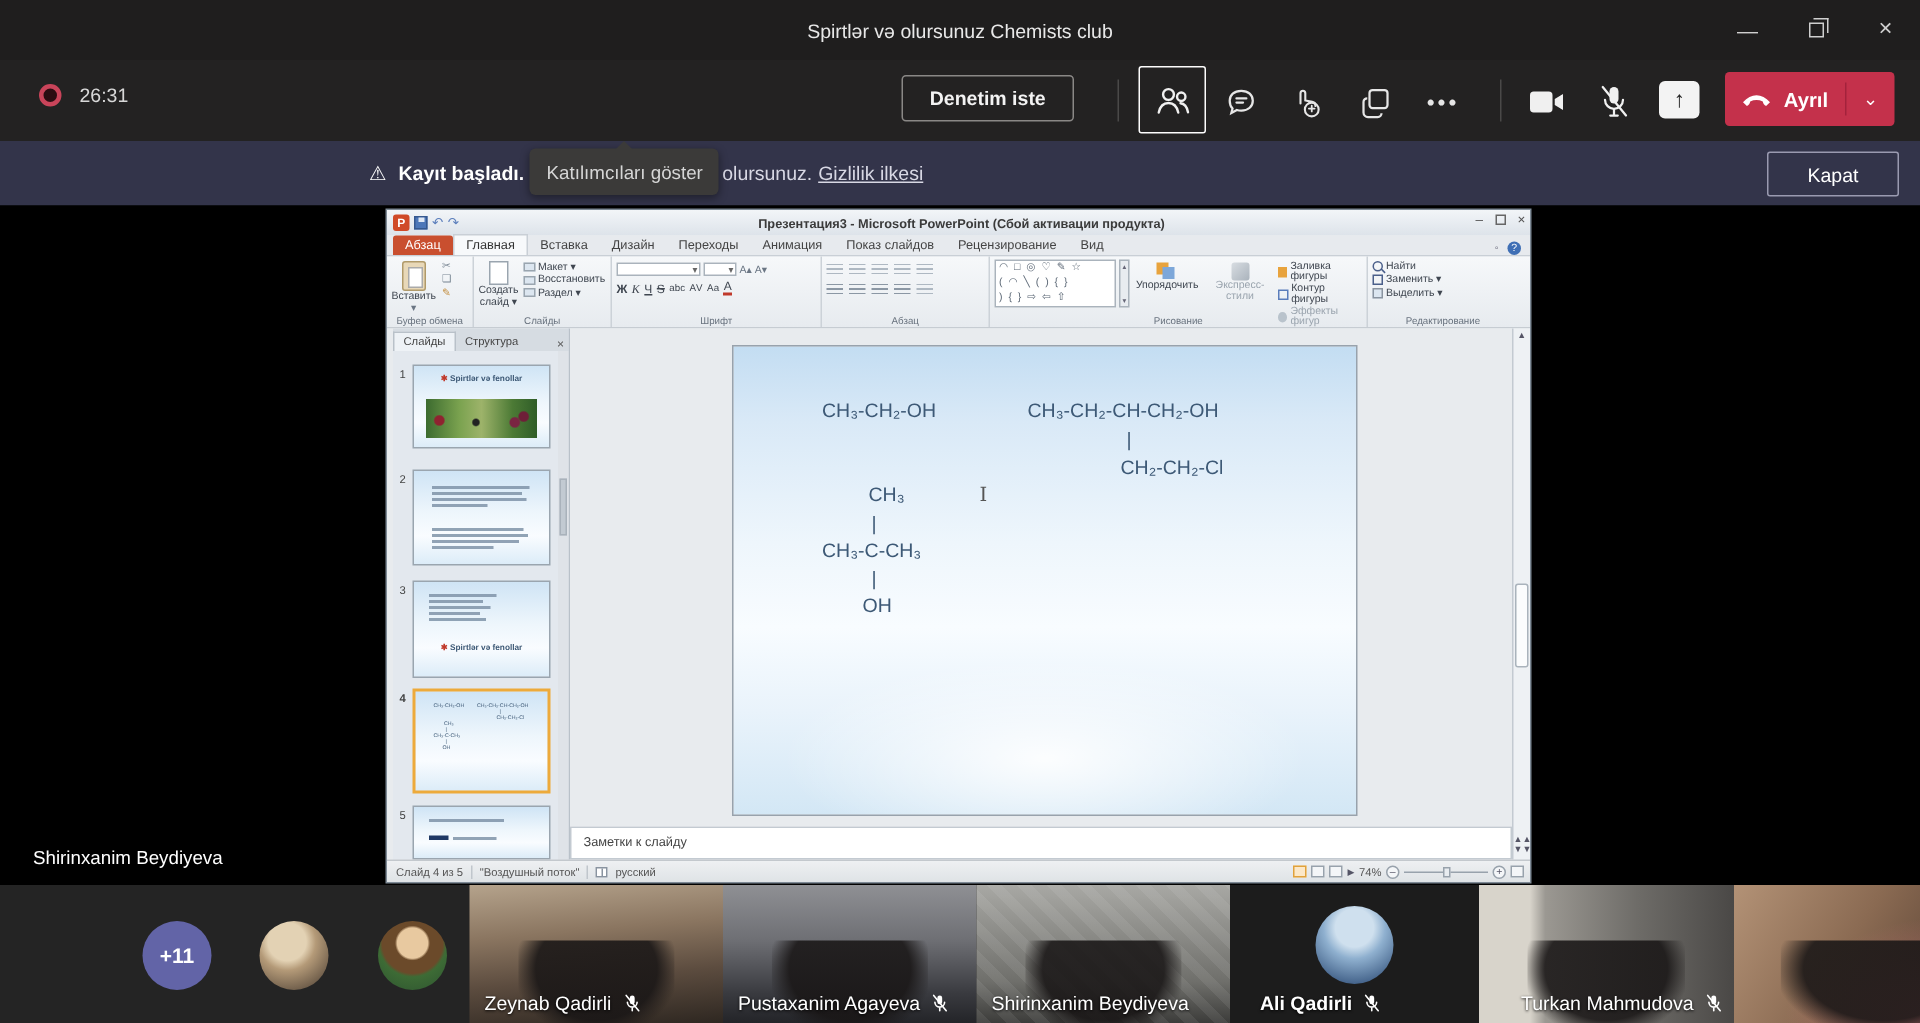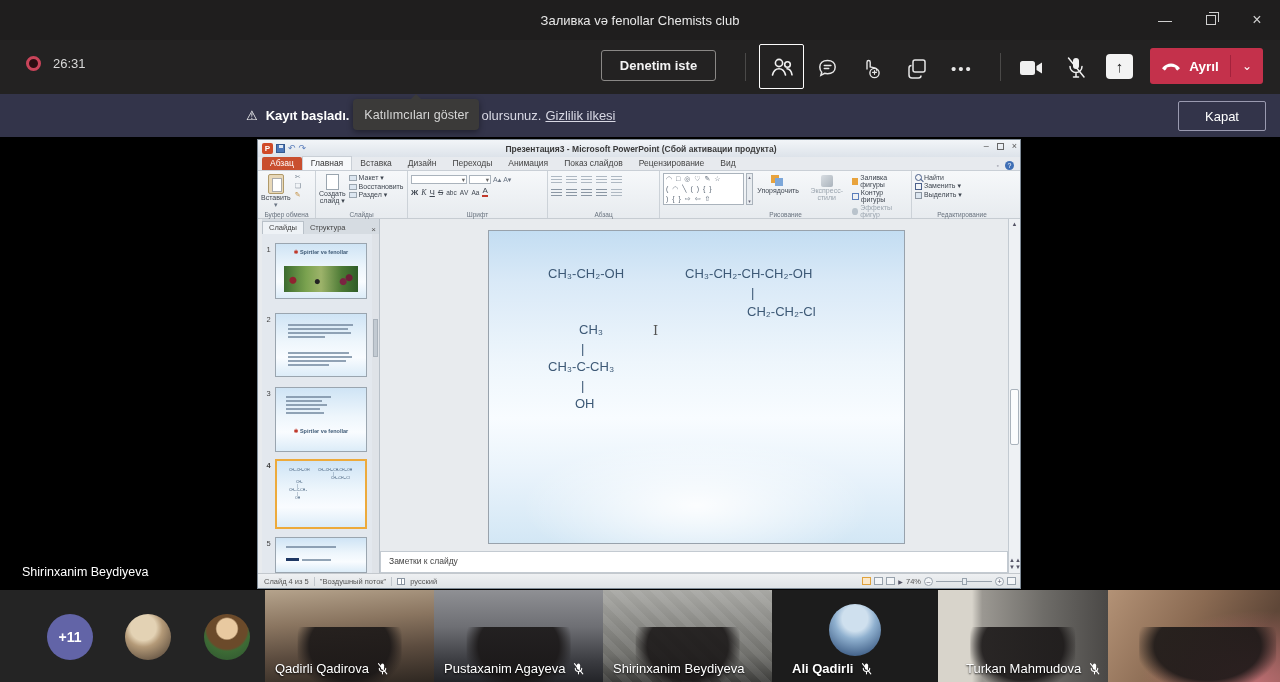--- a/index.html
+++ b/index.html
@@ -181,21 +181,21 @@
   .zbtn { width:9px; height:9px; border-radius:50%; border:1px solid #98a2ac; background:#f4f6f8;
     font-size:7px; line-height:7px; text-align:center; color:#556; }
   #ztrack { width:56px; height:1px; background:#98a2ac; position:relative; }
   #zthumb { position:absolute; left:26px; top:-3px; width:5px; height:7px; background:#e8ecf0;
     border:1px solid #98a2ac; }
   #spell-ic { width:8px; height:7px; background:#fff; border:1px solid #8a94a0; position:relative; }
   #spell-ic::after { content:""; position:absolute; left:3px; top:0; bottom:0; width:1px; background:#8a94a0; }
 
   
   #strip { position:absolute; left:0; top:590px; width:1280px; height:92px; background:#242424; display:flex; }
-  #ov-zone { position:relative; width:265px; height:92px; background:#242424; flex:none; }
+  #ov-zone { position:relative; width:265px; height:92px; background:#242424; flex:none;margin-left:48px; }
   #ov-count { position:absolute; left:47px; top:24px; width:46px; height:46px; border-radius:50%;
     background:#6264a7; color:#fff; font-size:14px; font-weight:700; display:flex;
     align-items:center; justify-content:center; }
   .mini-av { position:absolute; top:24px; width:46px; height:46px; border-radius:50%; }
   #av1 { left:125px; background:radial-gradient(circle at 40% 30%, #e3d2b4 0 30%, #b49a78 45%, #6b5a48 80%); }
   #av2 { left:204px; background:radial-gradient(circle at 50% 32%, #e8c9a0 0 26%, #6b4a2a 30% 52%, #3d6b35 58%, #2e5430); }
   .tile { position:relative; height:92px; flex:none; overflow:hidden; }
   .head { position:absolute; left:50%; bottom:-8px; transform:translateX(-50%); width:62%; height:68%;
     background:radial-gradient(ellipse at 50% 30%, rgba(25,22,22,.88) 0 55%, transparent 75%); }
   .pname { position:absolute; left:10px; bottom:6px; display:flex; align-items:center; gap:7px;
@@ -213,21 +213,21 @@
       radial-gradient(ellipse at 88% 100%, rgba(214,120,130,.75), transparent 55%),
       linear-gradient(120deg,#b39276 0%,#8a6a52 45%,#5f4738 80%); }
   svg.ln { display:block; }
 </style>
 </head>
 <body>
 
 <div id="app">
 
   <div id="titlebar">
-    <span>Заливка və fenollar Chemists club</span>
+    <span>Spirtlər və olursunuz Chemists club</span>
     <div class="win-ctrls">
       <div class="win-btn">—</div>
       <div class="win-btn">
           <span class="restore-g"></span>
         </div>
       <div class="win-btn" style="font-size:16px;">×</div>
     </div>
   </div>
 
   <div id="toolbar">
@@ -622,21 +622,21 @@
   <div id="strip">
     <div id="ov-zone">
       <div id="ov-count">+11</div>
       <div class="mini-av" id="av1"></div>
       <div class="mini-av" id="av2"></div>
     </div>
 
     <div class="tile" id="t1">
       <div class="head"></div>
       <div class="pname">
-          <span>Qadirli Qadirova</span>
+          <span>Zeynab Qadirli</span>
         <svg class="ln" width="13" height="14" viewBox="0 0 24 26" fill="none" stroke="#fff" stroke-width="2" stroke-linecap="round">
             <rect x="9" y="3" width="6" height="11" rx="3" fill="#fff" stroke="none"></rect>
             <path d="M6 11.5a6 6 0 0012 0M12 18v4"></path>
             <line x1="4.5" y1="3" x2="20" y2="22"></line>
           </svg>
       </div>
     </div>
     <div class="tile" id="t2">
       <div class="head"></div>
       <div class="pname">

